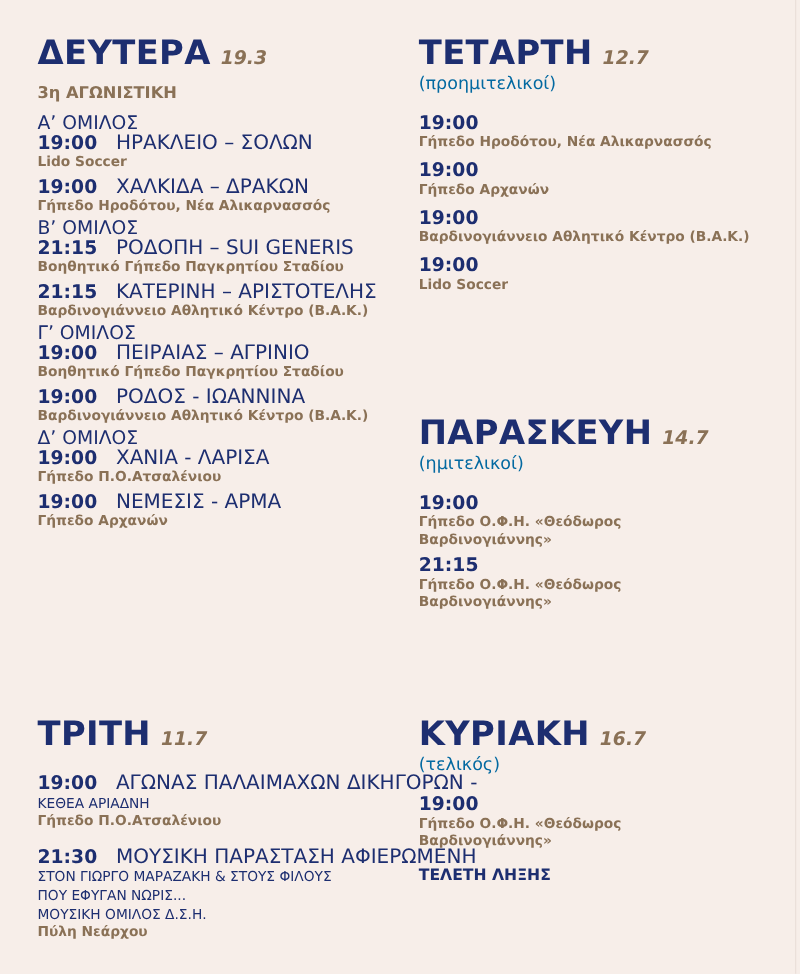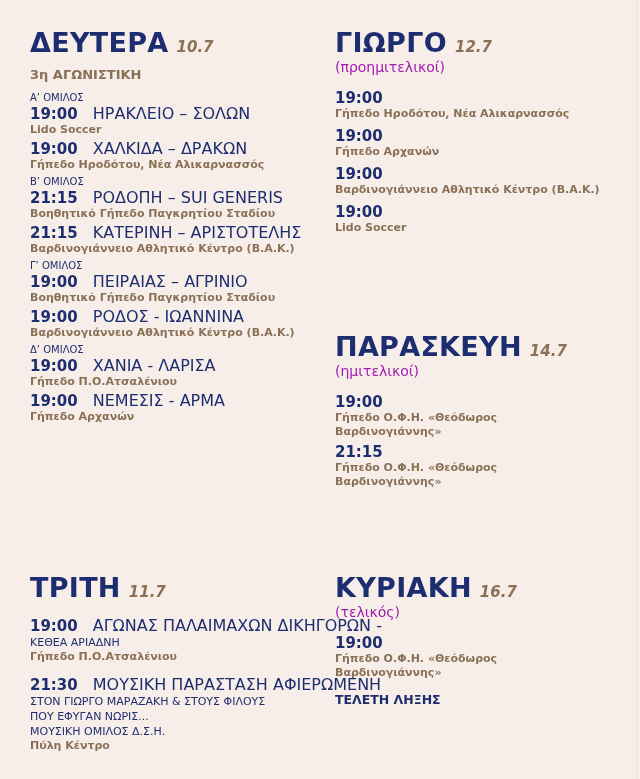--- a/index.html
+++ b/index.html
@@ -40,33 +40,33 @@
     .day-date {
       font-family: "DejaVu Sans", sans-serif;
       font-weight: bold;
       font-style: italic;
       font-size: 15px;
       color: #8a7156;
       margin-left: 8px;
     }
     .day-sub {
       font-size: 14px;
-      color: #a21caf;
+      color: #0369a1;
       margin-top: 0px;
       line-height: 18px;
     }
     .round-title {
       font-weight: bold;
       font-size: 13px;
       color: #8a7156;
       margin-top: 12px;
       margin-bottom: 12px;
     }
     .group-label {
-      font-size: 10px;
+      font-size: 15px;
       color: #1d2e70;
       line-height: 14px;
       margin-top: 3px;
     }
     .match {
       line-height: 14px;
     }
     .time {
       font-weight: bold;
       font-size: 15px;
@@ -101,21 +101,21 @@
     }
   </style>
 </head>
 <body>
 
 <div class="frame-line"></div>
 
 <section class="block" style="left:30px; top:27px; width:290px;">
   <div class="day-head">
     <span class="day-name">ΔΕΥΤΕΡΑ</span>
-    <span class="day-date">10.7</span>
+    <span class="day-date">19.3</span>
   </div>
   <div class="round-title" style="margin-top:9px; margin-bottom:9px;">3η ΑΓΩΝΙΣΤΙΚΗ</div>
 
   <div>
     <div class="group-label">Α’ ΟΜΙΛΟΣ</div>
     <div class="match">
       <div class="time-line"><span class="time">19:00</span><span class="teams">ΗΡΑΚΛΕΙΟ – ΣΟΛΩΝ</span></div>
       <div class="venue">Lido Soccer</div>
     </div>
     <div class="match">
@@ -170,27 +170,27 @@
   <div style="margin-top:14px;">
     <div class="time-line"><span class="time">19:00</span><span class="teams">ΑΓΩΝΑΣ ΠΑΛΑΙΜΑΧΩΝ ΔΙΚΗΓΟΡΩΝ -</span></div>
     <div class="extra-line">ΚΕΘΕΑ ΑΡΙΑΔΝΗ</div>
     <div class="venue">Γήπεδο Π.Ο.Ατσαλένιου</div>
   </div>
   <div style="margin-top:12px;">
     <div class="time-line"><span class="time">21:30</span><span class="teams">ΜΟΥΣΙΚΗ ΠΑΡΑΣΤΑΣΗ ΑΦΙΕΡΩΜΕΝΗ</span></div>
     <div class="extra-line">ΣΤΟΝ ΓΙΩΡΓΟ ΜΑΡΑΖΑΚΗ &amp; ΣΤΟΥΣ ΦΙΛΟΥΣ</div>
     <div class="extra-line">ΠΟΥ ΕΦΥΓΑΝ ΝΩΡΙΣ...</div>
     <div class="extra-line">ΜΟΥΣΙΚΗ ΟΜΙΛΟΣ Δ.Σ.Η.</div>
-    <div class="venue">Πύλη Κέντρο</div>
+    <div class="venue">Πύλη Νεάρχου</div>
   </div>
 </section>
 
 <section class="block" style="left:335px; top:27px; width:290px;">
   <div class="day-head">
-    <span class="day-name">ΓΙΩΡΓΟ</span>
+    <span class="day-name">ΤΕΤΑΡΤΗ</span>
     <span class="day-date">12.7</span>
   </div>
   <div class="day-sub">(προημιτελικοί)</div>
   <div style="margin-top:13px;">
     <div class="match" style="margin-bottom:6px;">
       <div class="time-line"><span class="time">19:00</span></div>
       <div class="venue">Γήπεδο Ηροδότου, Νέα Αλικαρνασσός</div>
     </div>
     <div class="match" style="margin-bottom:6px;">
       <div class="time-line"><span class="time">19:00</span></div>

